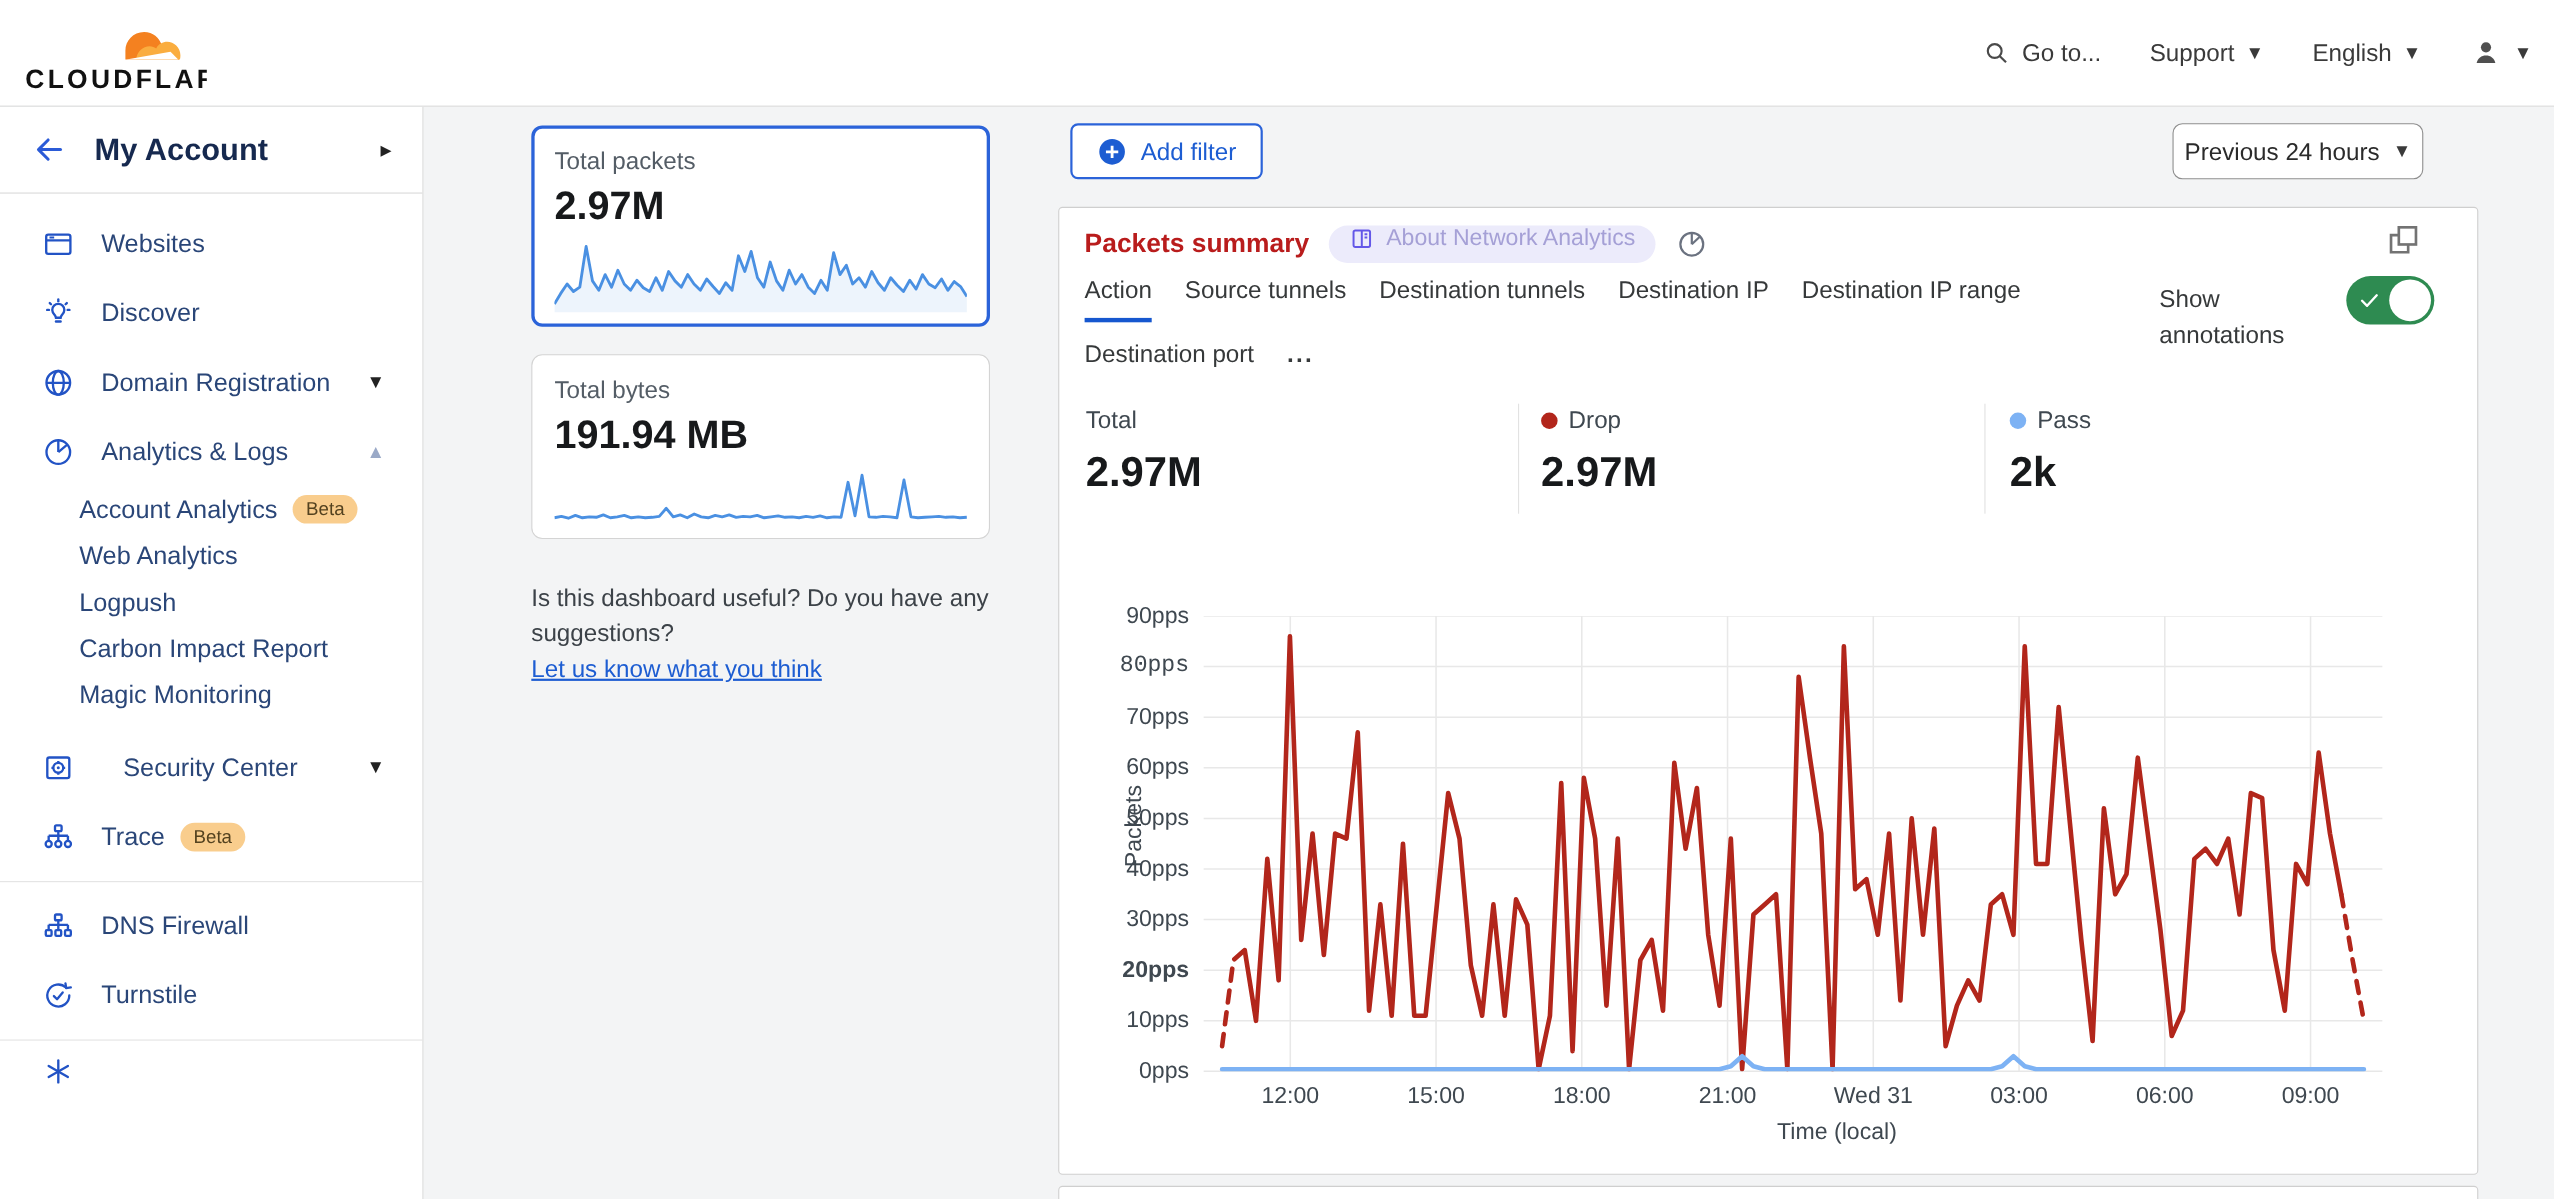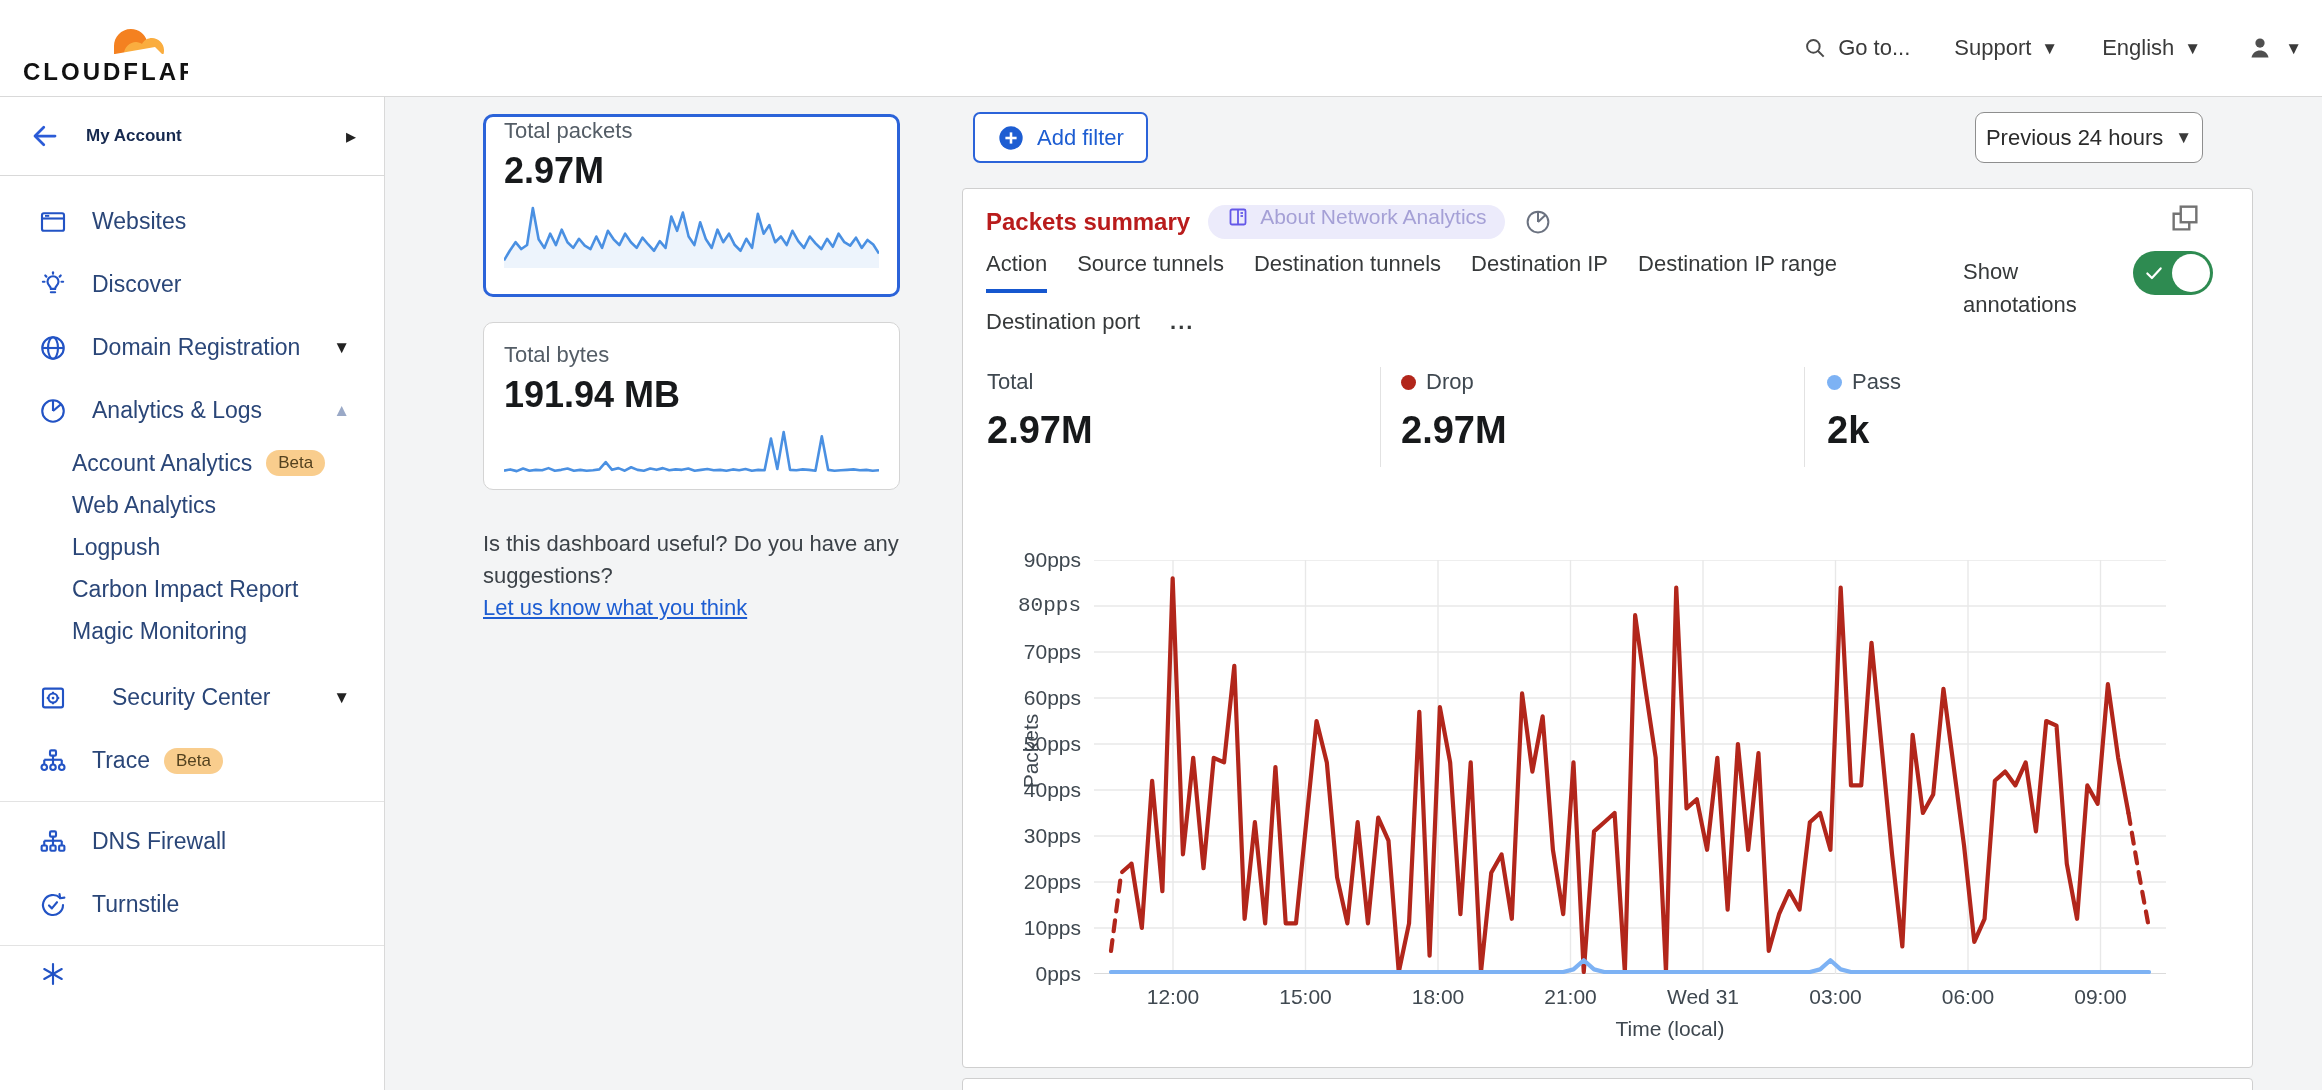--- a/index.html
+++ b/index.html
@@ -14,40 +14,40 @@
   #topnav { position:absolute; right:20px; top:0; height:96px; display:flex; align-items:center; gap:44px;
     font-size:22px; color:#3a3a3a; }
   .topnav-item { display:flex; align-items:center; gap:10px; cursor:pointer; }
   .caret { font-size:17px; color:#3a3a3a; line-height:1; }
 
   
   #sidebar { position:absolute; left:0; top:97px; width:385px; height:993px; background:#fff;
     border-right:1px solid #d9d9d9; z-index:20; }
   #sb-head { height:79px; display:flex; align-items:center; padding:0 28px 0 30px;
     border-bottom:1px solid #d9d9d9; }
-  #sb-head .title { font-size:17px; font-weight:bold; color:#16294f; margin-left:26px; flex:1; }
+  #sb-head .title { font-size:28px; font-weight:bold; color:#16294f; margin-left:26px; flex:1; }
   #sb-head .chev { color:#222; font-size:20px; }
   .nav-item { display:flex; align-items:center; height:63px; padding-left:38px; cursor:pointer;
     color:#2a4678; font-size:23px; }
   .nav-item .ic { width:30px; height:30px; margin-right:24px; color:#2253c5; flex:none; }
   .nav-item .lbl { flex:1; }
   .nav-item .caret { margin-right:34px; color:#222; }
   .nav-item .caret.up { color:#9aa9c7; }
   .sub-item { display:flex; align-items:center; height:42px; padding-left:72px; cursor:pointer;
     color:#2a4678; font-size:23px; }
   .sub-item.selected { background:#e2eefb; border-radius:21px; margin-left:43px; padding-left:49px;
     margin-right:2px; font-weight:bold; color:#0c3877; }
   .beta { background:#f9cd8d; color:#54421f; font-size:17px; border-radius:13px;
     padding:3px 12px; margin-left:14px; }
   .sb-divider { height:1px; background:#e3e3e3; margin:9px 0 8px 0; }
 
   
   .mid-card { position:absolute; left:483px; width:417px; background:#fff; border:1px solid #d4d4d4;
     border-radius:10px; padding:19px 20px; cursor:pointer; }
-  .mid-card.selected { border:3px solid #2b63d9; padding:1px 18px; }
+  .mid-card.selected { border:3px solid #2b63d9; padding:17px 18px; }
   .mid-title { font-size:22px; color:#545d66; }
   .mid-value { font-size:36px; font-weight:bold; color:#17191b; margin-top:6px; }
   .spark { width:100%; margin-top:12px; }
   #feedback { position:absolute; left:483px; top:528px; width:430px; font-size:22px; color:#3c4248; line-height:1.45; }
   #feedback a { color:#1d5dd2; text-decoration:underline; cursor:pointer; }
 
   
   #add-filter { position:absolute; left:973px; top:112px; height:51px; display:flex; align-items:center;
     gap:12px; padding:0 22px; border:2px solid #2b63d9; border-radius:7px; background:#fff;
     color:#1d5dd2; font-size:22px; cursor:pointer; }
@@ -397,21 +397,21 @@
       <div class="stat-value">2k</div>
     </div>
   </div>
 
   <div id="chart-wrap">
     <div id="ylabel">Packets</div>
     <div id="xlabel">Time (local)</div>
     <div id="ylabs">
         <div class="ylab" style="left: 18px; top: 443px;">0pps</div>
         <div class="ylab" style="left: 18px; top: 397px;">10pps</div>
-        <div class="ylab" style="left: 18px; top: 351px;">20pps</div>
+        <div class="ylab" style="left: 18px; top: 351px; font-weight: bold;">20pps</div>
         <div class="ylab" style="left: 18px; top: 305px;">30pps</div>
         <div class="ylab" style="left: 18px; top: 259px;">40pps</div>
         <div class="ylab" style="left: 18px; top: 213px;">50pps</div>
         <div class="ylab" style="left: 18px; top: 167px;">60pps</div>
         <div class="ylab" style="left: 18px; top: 121px;">70pps</div>
         <div class="ylab" style="left: 18px; top: 75px; font-family: Liberation Mono, monospace;">80pps</div>
         <div class="ylab" style="left: 18px; top: 29px;">90pps</div>
       </div>
     <div id="xlabs">
         <div class="xlab" style="left: 150px;">12:00</div>

